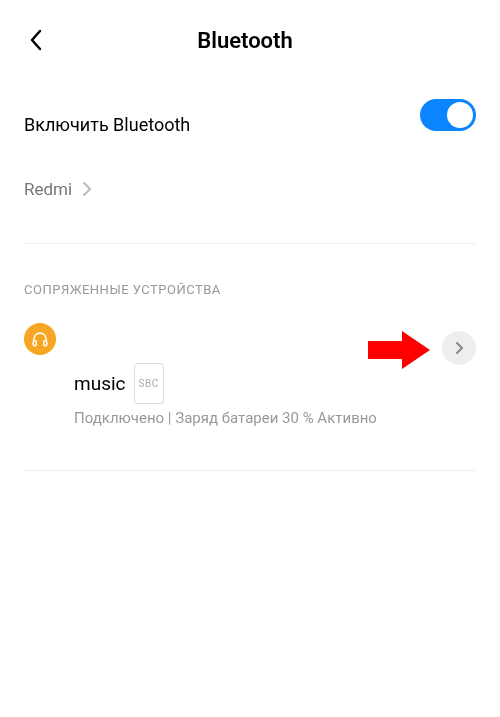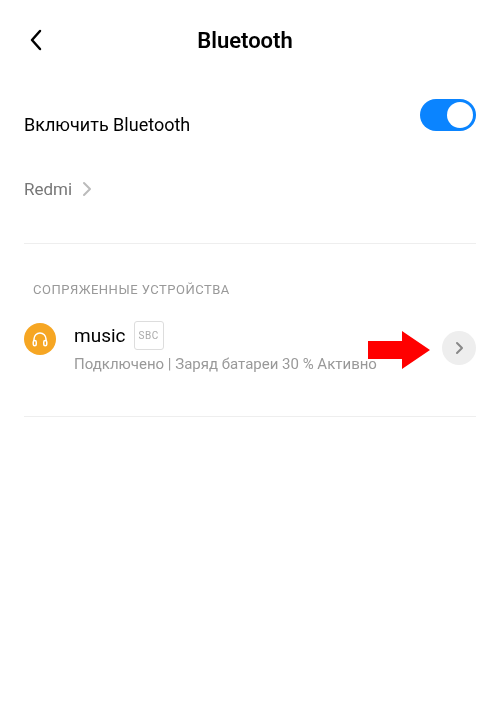--- a/index.html
+++ b/index.html
@@ -87,21 +87,20 @@
     .divider {
       height: 1px;
       background: #eee;
       margin-top: 22px;
     }
     .section-title {
       font-size: 13px;
       letter-spacing: 0.5px;
       color: #999;
       padding: 38px 0 24px 0;
-      margin-left: 9px;
     }
     .device-row {
       display: flex;
       align-items: flex-start;
       gap: 18px;
       padding-bottom: 20px;
       cursor: pointer;
       position: relative;
     }
     .device-icon {
@@ -116,31 +115,32 @@
       margin-top: 2px;
     }
     .device-info {
       flex: 1;
       min-width: 0;
     }
     .device-name-line {
       display: flex;
       align-items: center;
       gap: 8px;
+      margin-top: 42px;
     }
     .device-name {
       font-size: 19px;
       color: #000;
     }
     .codec-badge {
       font-size: 10px;
       color: #aaa;
       border: 1px solid #ddd;
       border-radius: 3px;
-      padding: 8px 4px;
+      padding: 14px 4px;
       letter-spacing: 0.5px;
     }
     .device-status {
       font-size: 15px;
       color: #999;
       margin-top: 4px;
       line-height: 1.35;
     }
     .detail-button {
       width: 34px;

